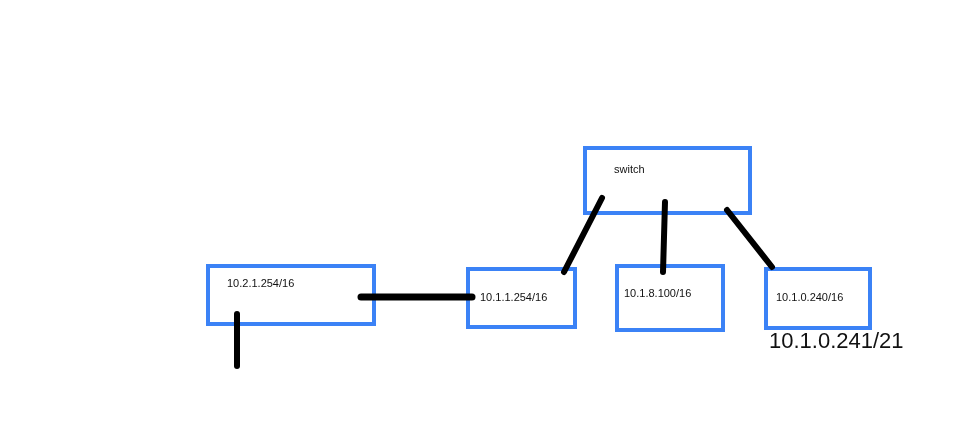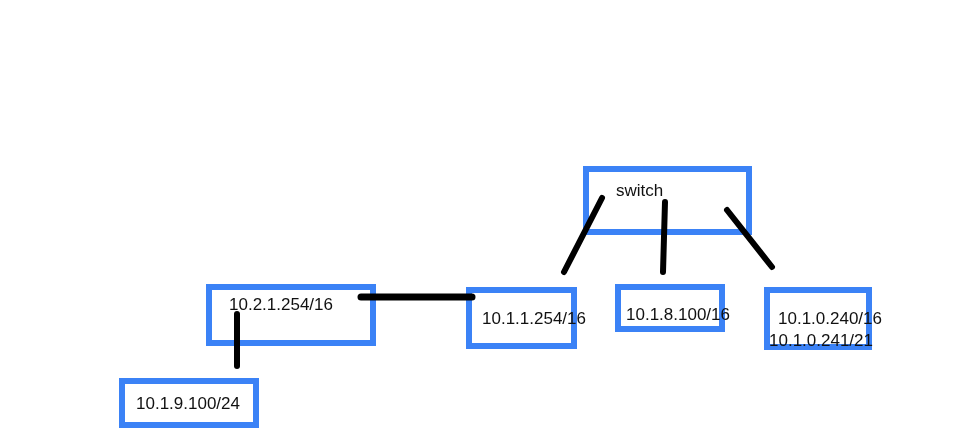--- a/index.html
+++ b/index.html
@@ -11,41 +11,40 @@
     position: relative;
     width: 960px;
     height: 431px;
     background: #ffffff;
     overflow: hidden;
     font-family: "Liberation Sans", sans-serif;
   }
   .node {
     position: absolute;
     box-sizing: border-box;
-    border: 6px solid #3b82f6;
+    border: 4px solid #3b82f6;
     background: #ffffff;
     color: #111111;
-    font-size: 17px;
+    font-size: 11px;
     line-height: 20px;
     white-space: nowrap;
-    margin-top: 20px;
   }
   
   #node-switch        { left: 583px; top: 146px; width: 169px; height: 69px; padding: 9px  0 0 27px; }
   #node-10-2-1-254    { left: 206px; top: 264px; width: 170px; height: 62px; padding: 5px  0 0 17px; }
   #node-10-1-1-254    { left: 466px; top: 267px; width: 111px; height: 62px; padding: 16px 4px 0 10px; }
-  #node-10-1-8-100    { left: 615px; top: 264px; width: 110px; height: 48px; padding: 15px 0 0 5px; }
+  #node-10-1-8-100    { left: 615px; top: 264px; width: 110px; height: 68px; padding: 15px 0 0 5px; }
   #node-10-1-0-240    { left: 764px; top: 267px; width: 108px; height: 63px; padding: 16px 0 0 8px; }
   #node-10-1-9-100    { left: 119px; top: 358px; width: 140px; height: 50px; padding: 10px 0 0 11px; }
   .annotation {
     position: absolute;
     left: 769px;
     top: 331px;
     color: #111111;
-    font-size: 17px;
+    font-size: 22px;
     line-height: 20px;
     white-space: nowrap;
   }
   #edges {
     position: absolute;
     left: 0;
     top: 0;
     width: 960px;
     height: 431px;
     pointer-events: none;
@@ -60,21 +59,20 @@
   <div class="node" id="node-switch">switch</div>
 
   <div class="node" id="node-10-2-1-254">10.2.1.254/16</div>
 
   <div class="node" id="node-10-1-1-254">10.1.1.254/16</div>
 
   <div class="node" id="node-10-1-8-100">10.1.8.100/16</div>
 
   <div class="node" id="node-10-1-0-240">10.1.0.240/16</div>
 
-  <div class="node" id="node-10-1-9-100">10.1.9.100/24</div>
 
   <div class="annotation">10.1.0.241/21</div>
 
   <svg id="edges" viewBox="0 0 960 431" xmlns="http://www.w3.org/2000/svg">
     <line x1="602" y1="198" x2="564" y2="272" stroke-width="6" stroke-linecap="round" stroke="#000000"></line>
     <line x1="665" y1="202" x2="663" y2="272" stroke-width="6" stroke-linecap="round" stroke="#000000"></line>
     <line x1="727" y1="210" x2="772" y2="267" stroke-width="6" stroke-linecap="round" stroke="#000000"></line>
     <line x1="361" y1="297" x2="472" y2="297" stroke-width="7" stroke-linecap="round" stroke="#000000"></line>
     <line x1="237" y1="314" x2="237" y2="366" stroke-width="6" stroke-linecap="round" stroke="#000000"></line>
   </svg>

